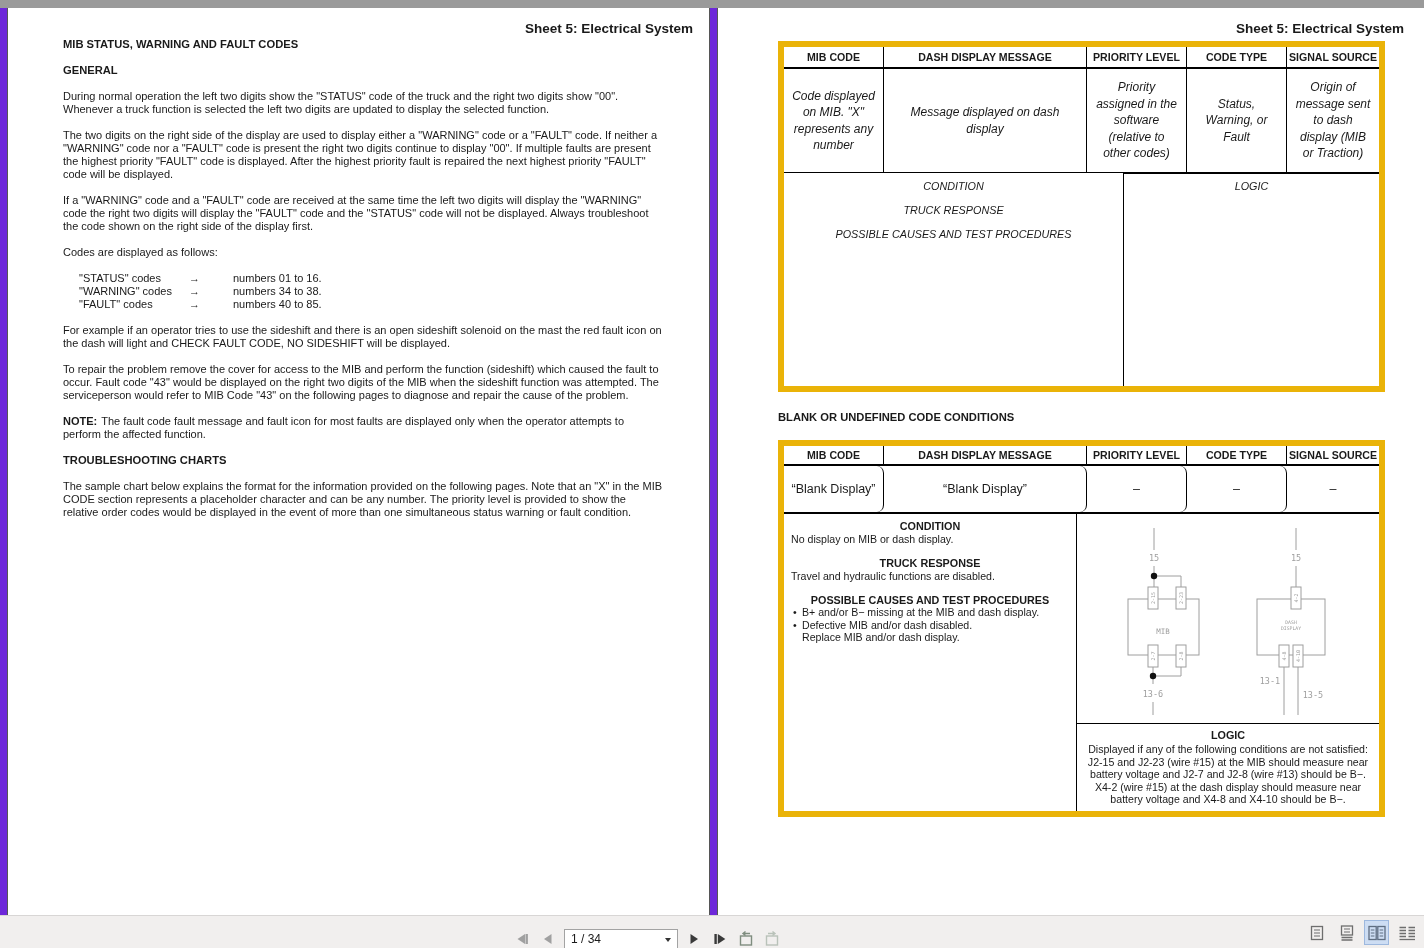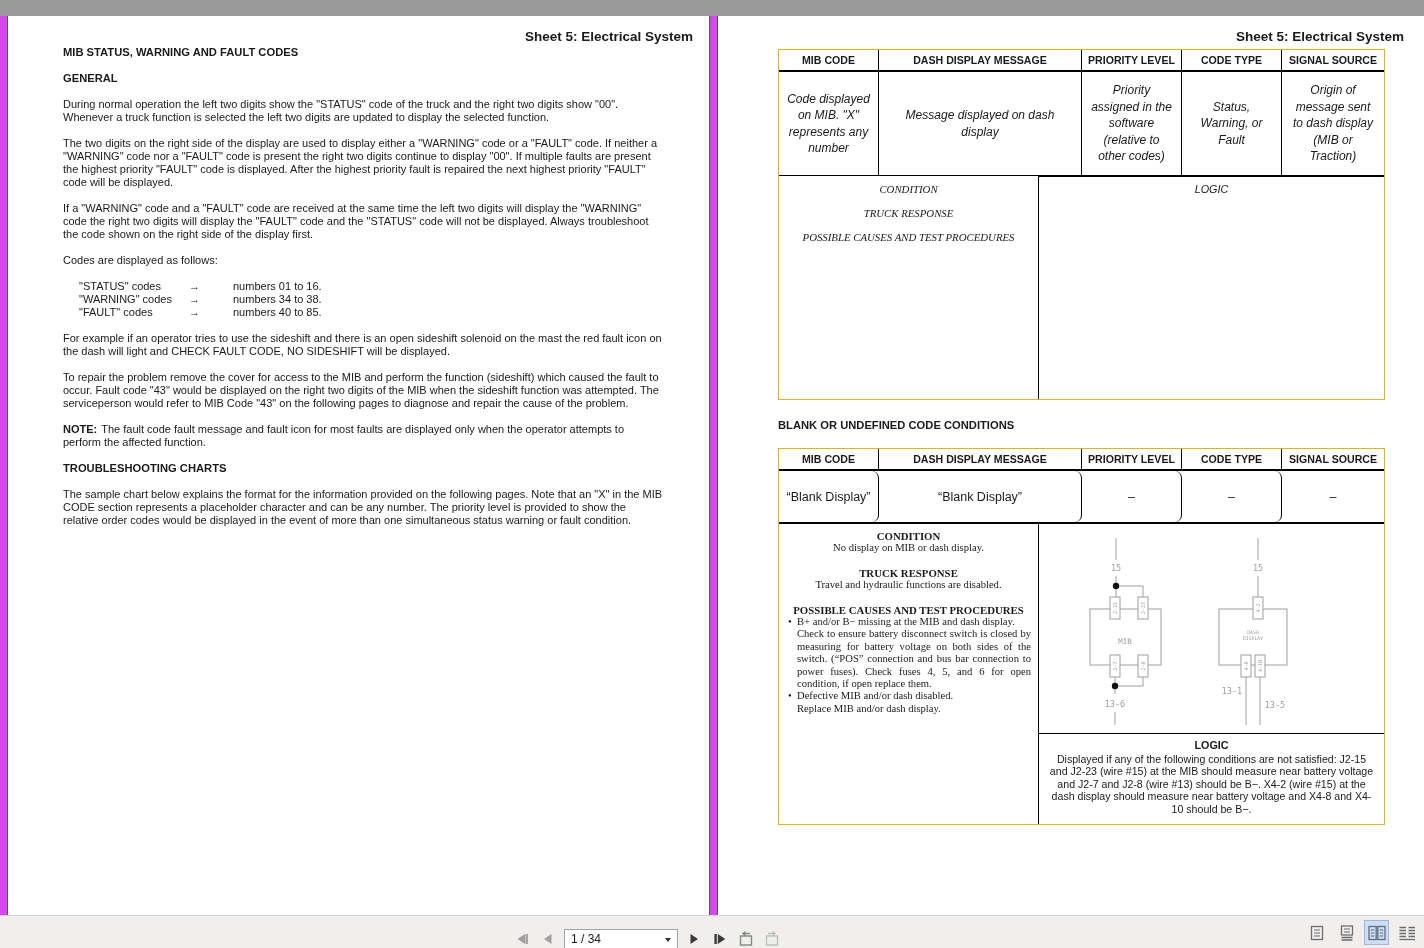--- a/index.html
+++ b/index.html
@@ -1,70 +1,70 @@
 <!DOCTYPE html>
 <html><head>
 <meta charset="utf-8">
 <style>
   * { margin:0; padding:0; box-sizing:border-box; }
   html,body { width:1424px; height:948px; overflow:hidden; }
   body { font-family:"Liberation Sans", sans-serif; background:#9a9a9a; color:#1a1a1a; position:relative; }
 
-  .doc-area { position:absolute; left:0; top:16px; width:1424px; height:915px; background:#d946ef; }
+  .doc-area { position:absolute; left:0; top:8px; width:1424px; height:915px; background:#6d28d9; }
   .page { position:absolute; top:0; background:#ffffff; }
   .page-left  { left:7px;  width:703px; height:912px; border-left:1px solid #565656; border-right:1px solid #565656; border-bottom:1px solid #565656; }
   .page-right { left:717px; width:707px; height:912px; border-left:1px solid #565656; border-bottom:1px solid #565656; }
 
   .sheet-header { position:absolute; top:13px; font-weight:bold; font-size:13.5px; }
   .page-left  .sheet-header { right:16px; }
   .page-right .sheet-header { right:20px; }
 
   
   .lp-body { position:absolute; left:55px; top:30px; width:600px; font-size:11px; line-height:13px; }
   .lp-body .blk { margin-bottom:13px; }
   .h-bold { font-weight:bold; font-size:11.2px; }
   .code-list { margin-left:16px; }
   .code-row { display:flex; }
   .code-name  { width:110px; }
   .code-arrow { width:44px; }
   .b { font-weight:bold; }
   .note-label { margin-right:4px; }
 
   
-  .tbl { position:absolute; border:1px solid #eab308; background:#fff; display:flex; flex-direction:column; }
+  .tbl { position:absolute; border:6px solid #eab308; background:#fff; display:flex; flex-direction:column; }
   .tbl-1 { left:60px; top:33px;  width:607px; height:351px; }
   .tbl-2 { left:60px; top:432px; width:607px; height:377px; }
   .trow { display:flex; width:100%; }
   .thead { height:22px; border-bottom:2px solid #000; }
   .thead .cell { font-weight:bold; font-size:10.6px; display:flex; align-items:center; justify-content:center; }
   .cell { border-right:1px solid #000; height:100%; }
   .cell:last-child { border-right:none; }
   .c1 { width:100px; } .c2 { width:203px; } .c3 { width:100px; } .c4 { width:100px; } .c5 { flex:1; }
 
   .desc-row { height:104px; border-bottom:1px solid #000; }
   .desc-row .cell { font-style:italic; font-size:12px; line-height:16.5px; display:flex; align-items:center; justify-content:center; text-align:center; padding:4px 8px; }
 
   .tbody { flex:1; display:flex; }
-  .body-left  { width:260px; border-right:1px solid #000;font-family:Liberation Serif, serif; }
+  .body-left  { width:340px; border-right:1px solid #000; }
   .body-right { flex:1; display:flex; flex-direction:column; }
 
   .sample-left { font-style:italic; font-size:10.8px; text-align:center; padding-top:7px; }
   .sample-left div { margin-bottom:12px; }
   .sample-schem { flex:1; display:flex; align-items:center; justify-content:center; font-style:italic; font-size:10.8px; text-align:center; }
   .sample-logic { height:45px; border-top:1px solid #000; font-style:italic; font-size:10.8px; text-align:center; padding-top:6px; }
 
   .blank-heading { position:absolute; left:60px; top:403px; font-weight:bold; font-size:11.2px; }
 
   .blank-row { height:53px; border-bottom:2px solid #000; }
   .blank-row .cell { display:flex; align-items:center; justify-content:center; font-size:12.5px;border-radius:7px; }
   .blank-row .c1 { line-height:20px; text-align:center; }
 
   .cond-cell { font-size:10.6px; line-height:12.4px; padding:6px 7px 0 7px; }
   .cc-label { font-weight:bold; text-align:center; font-size:10.8px; }
-  .cc-text { margin-bottom:12px;text-align:center; }
+  .cc-text { margin-bottom:12px; }
   .bullet-item { display:flex; }
   .bullet-dot { width:11px; padding-left:2px; }
   .bullet-body { flex:1; }
   .bullet-sub { text-align:justify; }
 
   .schem-box { height:209px; }
   .logic-box { flex:1; border-top:1px solid #000; font-size:10.6px; line-height:12.6px; padding:5px 8px; text-align:center; }
   .logic-title { font-weight:bold; font-size:10.8px; margin-bottom:1px; }
 
   .schem-label { font-family:"DejaVu Sans Mono", monospace; }
@@ -169,21 +169,20 @@
         <div class="body-left cond-cell">
           <div class="cc-label">CONDITION</div>
           <div class="cc-text">No display on MIB or dash display.</div>
           <div class="cc-label">TRUCK RESPONSE</div>
           <div class="cc-text">Travel and hydraulic functions are disabled.</div>
           <div class="cc-label">POSSIBLE CAUSES AND TEST PROCEDURES</div>
           <div class="bullet-item">
             <div class="bullet-dot">•</div>
             <div class="bullet-body">
               <div>B+ and/or B− missing at the MIB and dash display.</div>
-              <div class="bullet-sub">Check to ensure battery disconnect switch is closed by measuring for battery voltage on both sides of the switch. (“POS” connection and bus bar connection to power fuses). Check fuses 4, 5, and 6 for open condition, if open replace them.</div>
             </div>
           </div>
           <div class="bullet-item">
             <div class="bullet-dot">•</div>
             <div class="bullet-body">
               <div>Defective MIB and/or dash disabled.</div>
               <div>Replace MIB and/or dash display.</div>
             </div>
           </div>
         </div>

